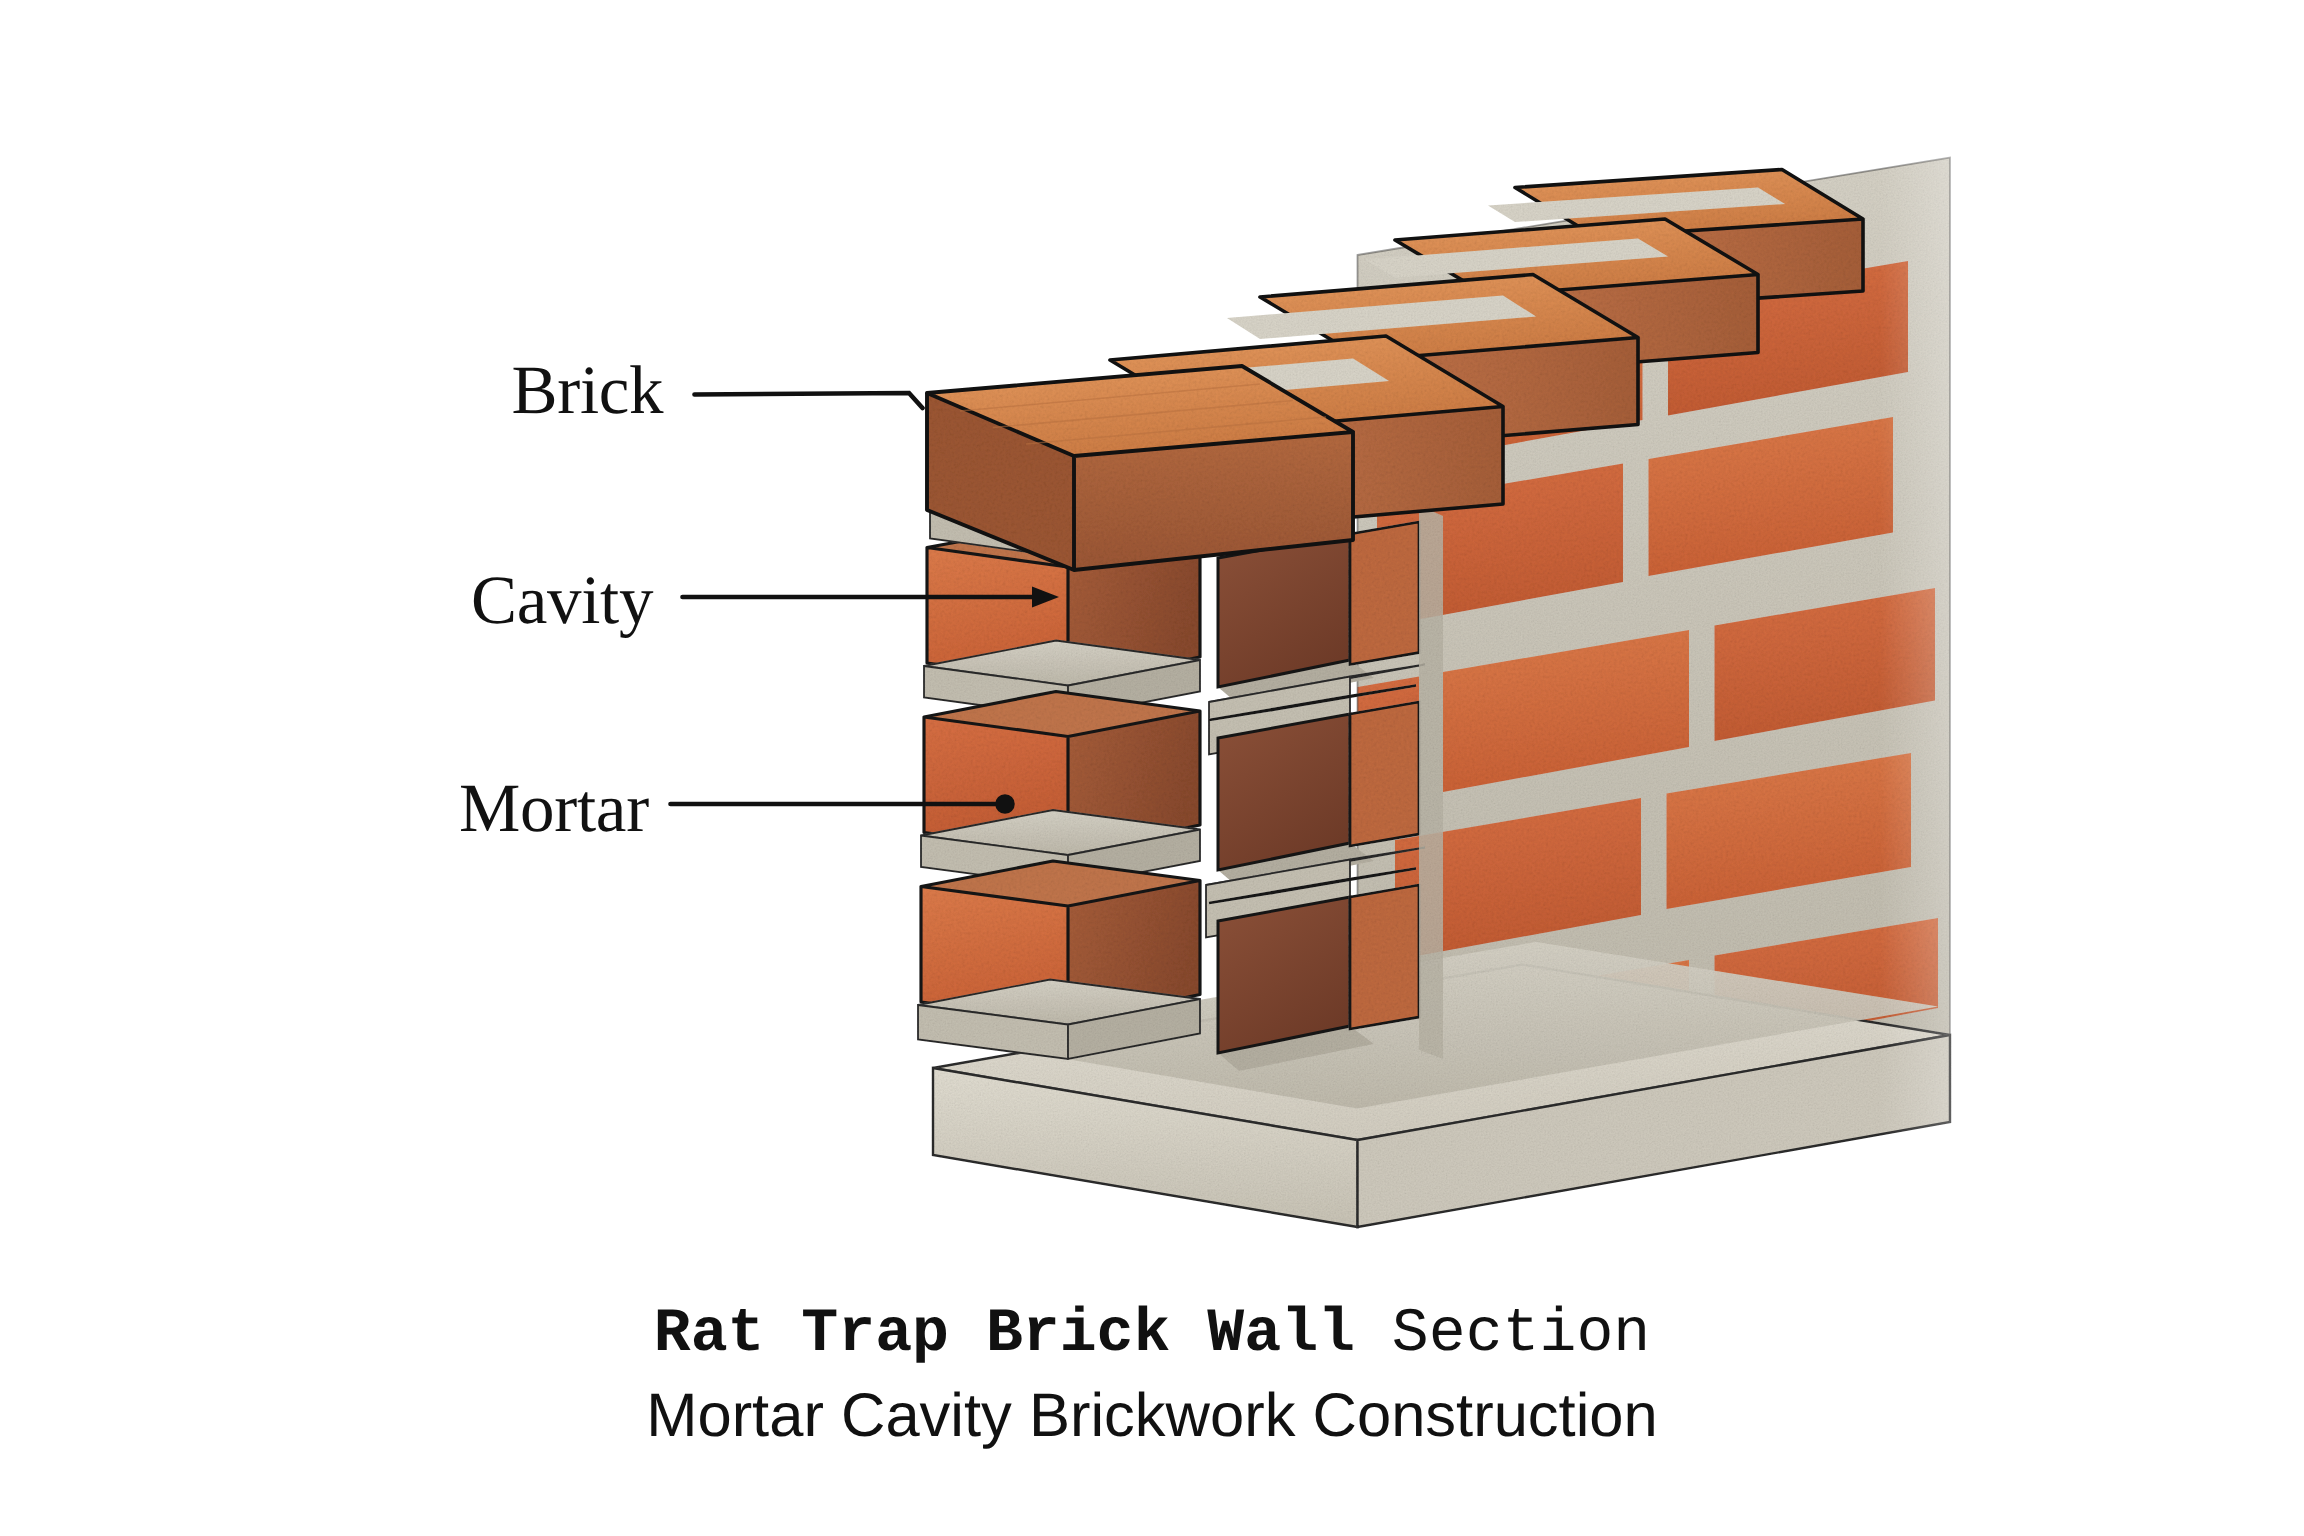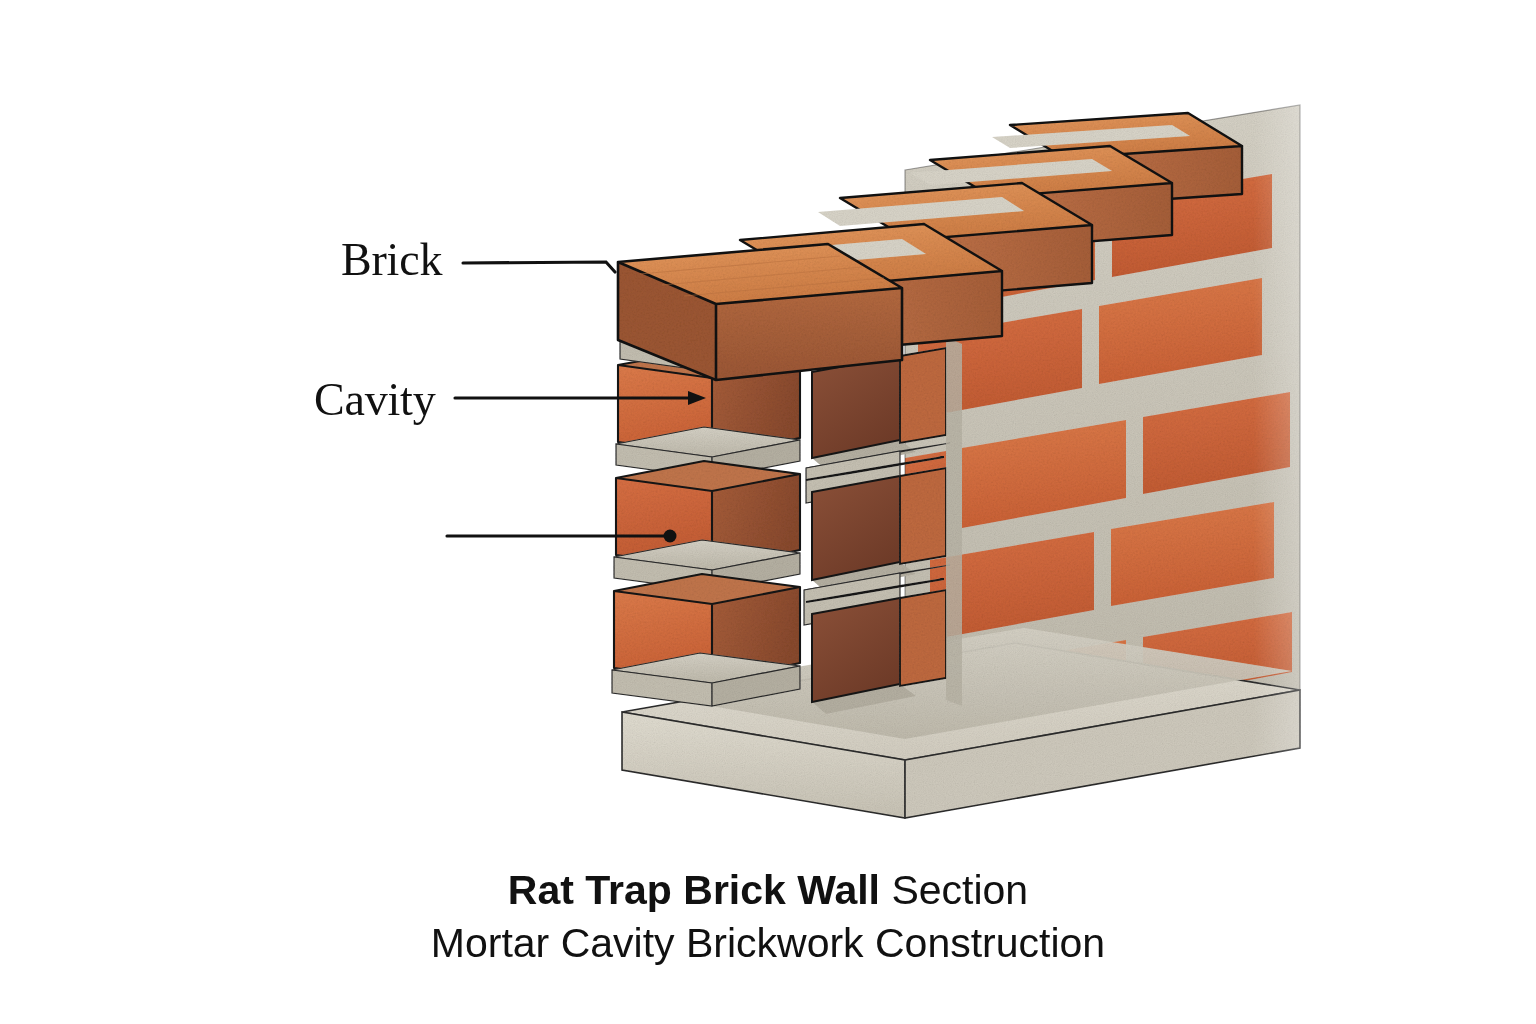--- a/index.html
+++ b/index.html
@@ -18,21 +18,21 @@
   }
   .lbl-brick {left:341px; top:233px; font-size:46px;}
   .lbl-cavity{left:314px; top:373px; font-size:46px;}
   .lbl-mortar{left:306px; top:512px; font-size:46px;}
 
   
   .caption{
     position:absolute;left:0;right:0;text-align:center;color:#111;
     font-family:"Liberation Sans","DejaVu Sans",sans-serif;
   }
-  .caption-line1{top:866px;font-size:41px;line-height:48px;}
+  .caption-line1{top:866px;font-size:41px;line-height:48px;font-family:Liberation Mono, monospace;}
   .caption-line1 .strong{font-weight:700;}
   .caption-line1 .reg{font-weight:400;}
   .caption-line2{top:919px;font-size:41px;line-height:48px;font-weight:400;}
 
   
   svg.art{position:absolute;left:0;top:0;width:1536px;height:1024px;}
   .noclick{pointer-events:none;}
 </style>
 </head>
 <body>
@@ -282,19 +282,20 @@
     </g>
     <polygon points="688,391 706,398 688,405" fill="#111111"></polygon>
     <circle cx="670" cy="536" r="6.5" fill="#111111"></circle>
     <circle cx="696" cy="398" r="0.1" fill="#111111"></circle>
   </svg>
 
   <div class="label lbl-brick">Brick</div>
 
   <div class="label lbl-cavity">Cavity</div>
 
+  <div class="label lbl-mortar">Mortar</div>
 
   <div class="caption caption-line1">
     <span class="strong">Rat Trap Brick Wall</span><span class="reg"> Section</span>
   </div>
   <div class="caption caption-line2">Mortar Cavity Brickwork Construction</div>
 
 </div>
 
 </body></html>

